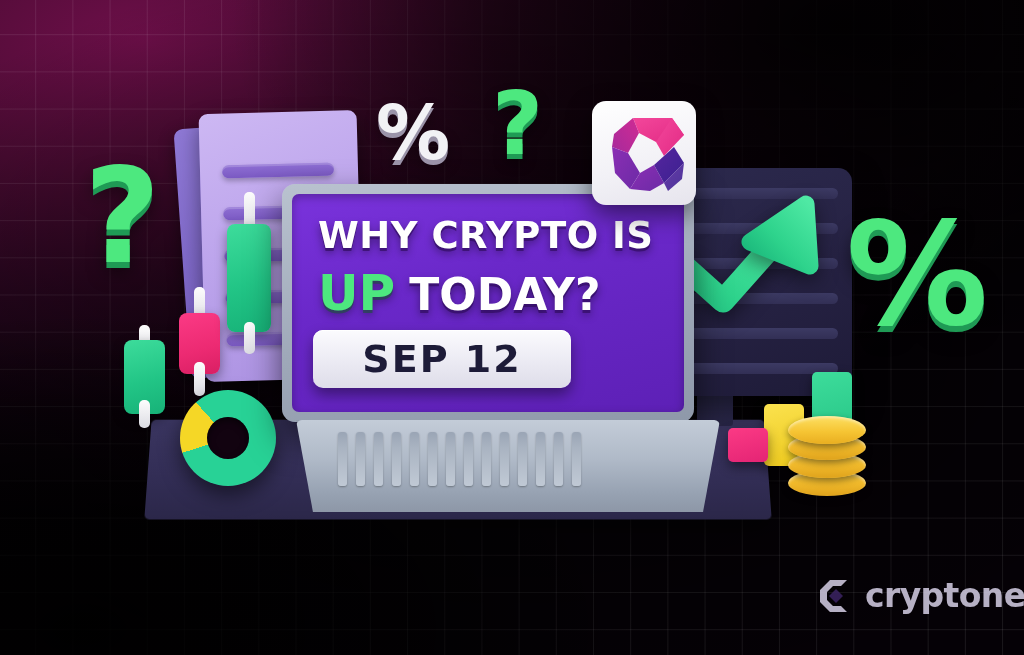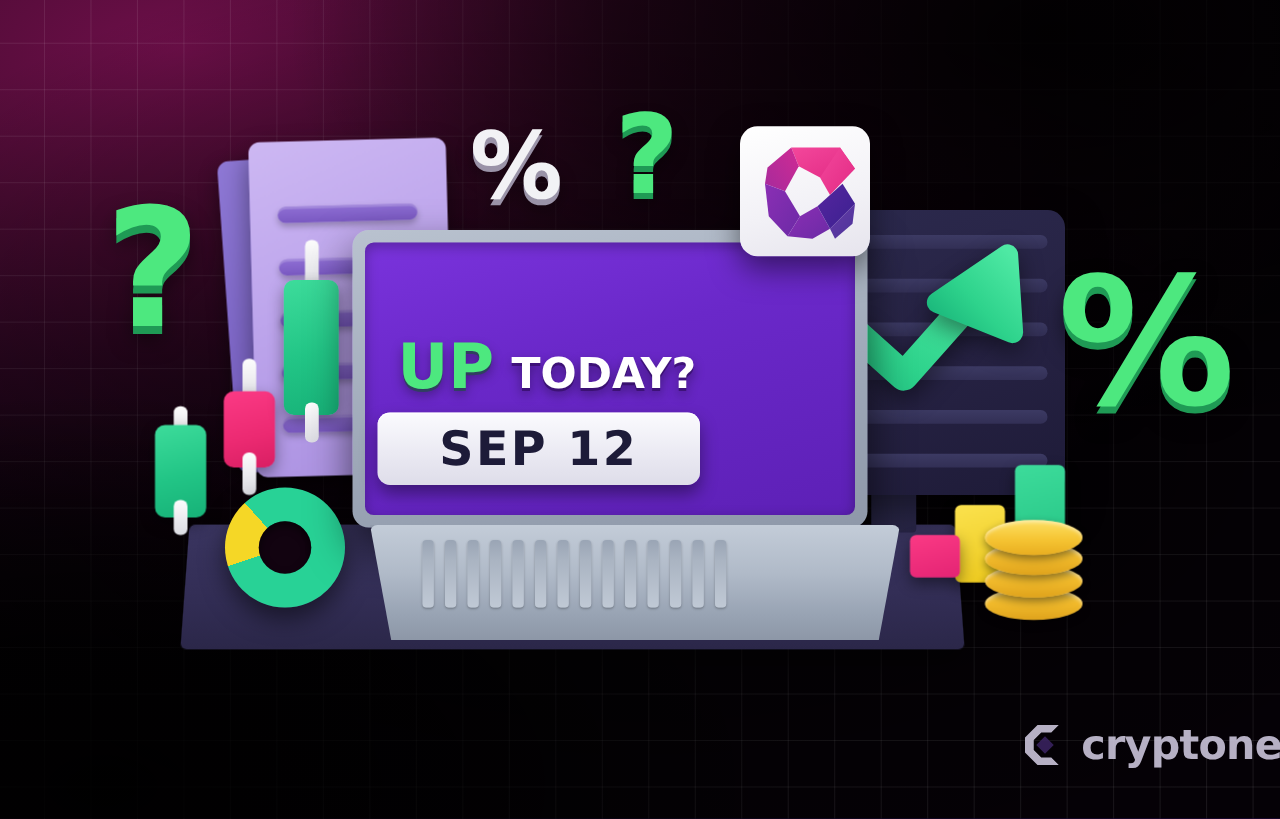--- a/index.html
+++ b/index.html
@@ -197,27 +197,28 @@
     <div class="key"></div>
     <div class="key"></div>
     <div class="key"></div>
     <div class="key"></div>
     <div class="key"></div>
     <div class="key"></div>
     <div class="key"></div>
     <div class="key"></div>
   </div>
 
+  <div class="hl1" style="left:318px;top:214px;font-size:37px;">WHY CRYPTO IS</div>
 
   <div class="hl2" style="left:318px;top:264px;">
     <span class="up" style="font-size:50px;">UP</span>
-    <span class="today" style="font-size:34px;">TODAY?</span>
-  </div>
-
-  <div class="datebadge" style="left:302px;top:330px;width:258px;height:58px;">
+    <span class="today" style="font-size:44px;">TODAY?</span>
+  </div>
+
+  <div class="datebadge" style="left:313px;top:330px;width:258px;height:58px;">
     <span style="font-size:38px;">SEP 12</span>
   </div>
 
   <div class="logotile" style="left:592px;top:101px;width:104px;height:104px;">
     <svg viewBox="0 0 104 104" width="104" height="104">
       <defs>
         <linearGradient id="lgTop" x1="0" y1="0" x2="1" y2="1">
           <stop offset="0%" stop-color="#f3479b"></stop>
             <stop offset="100%" stop-color="#e22a84"></stop>
         </linearGradient>

